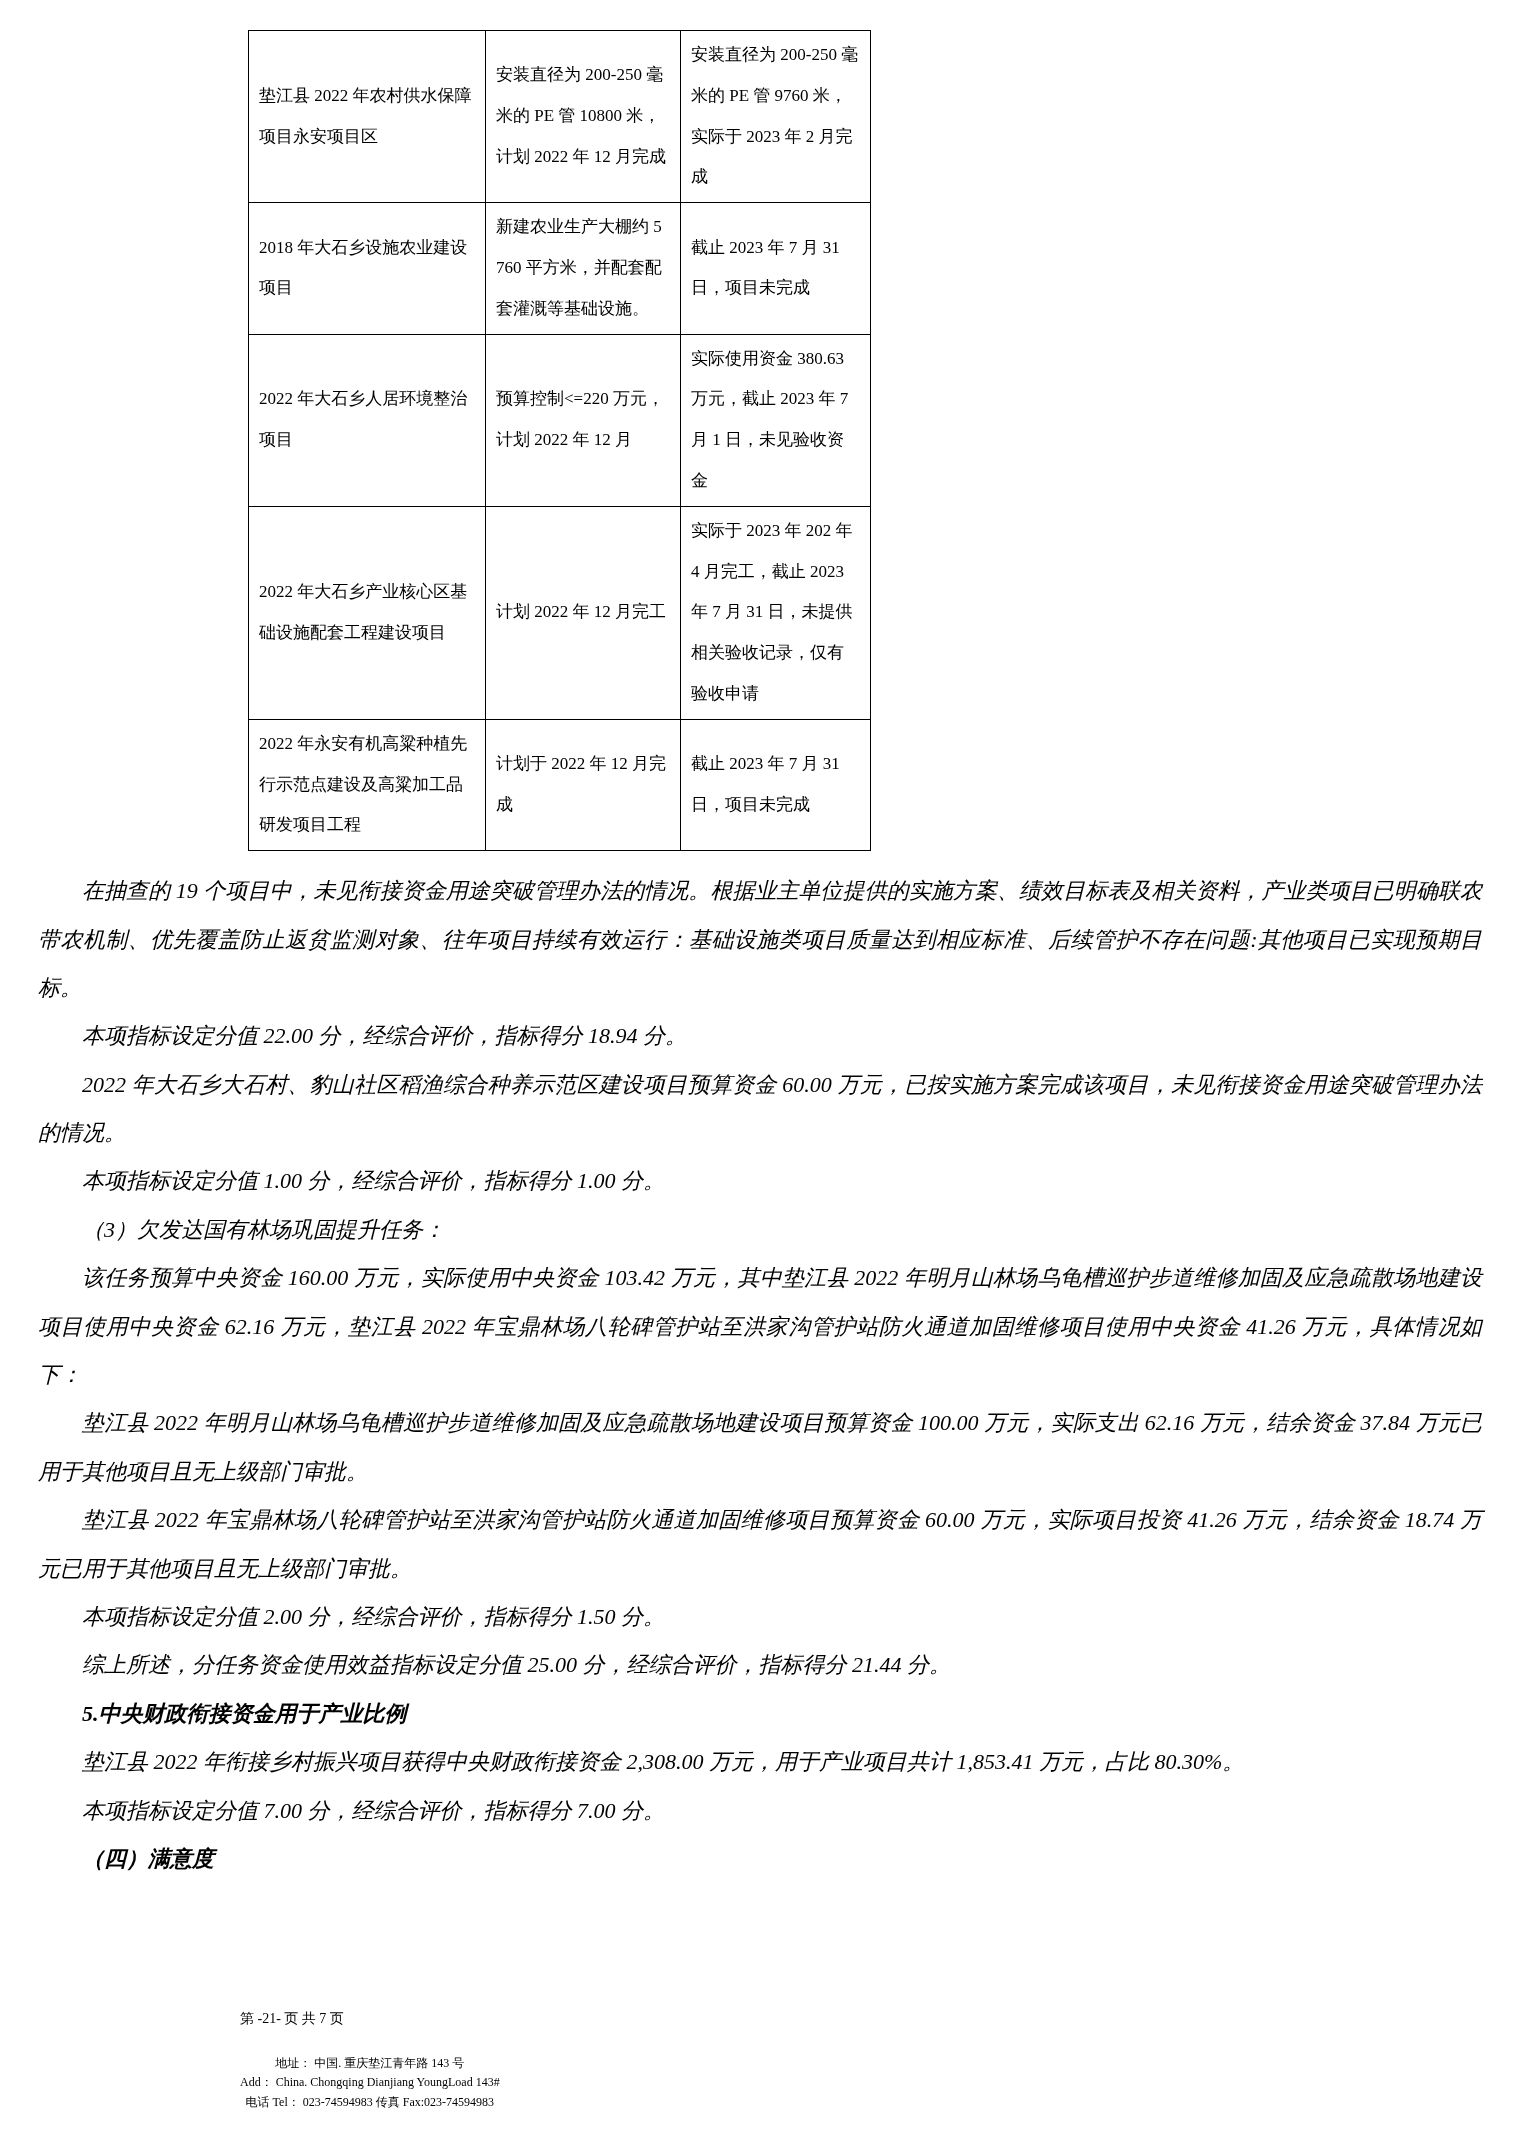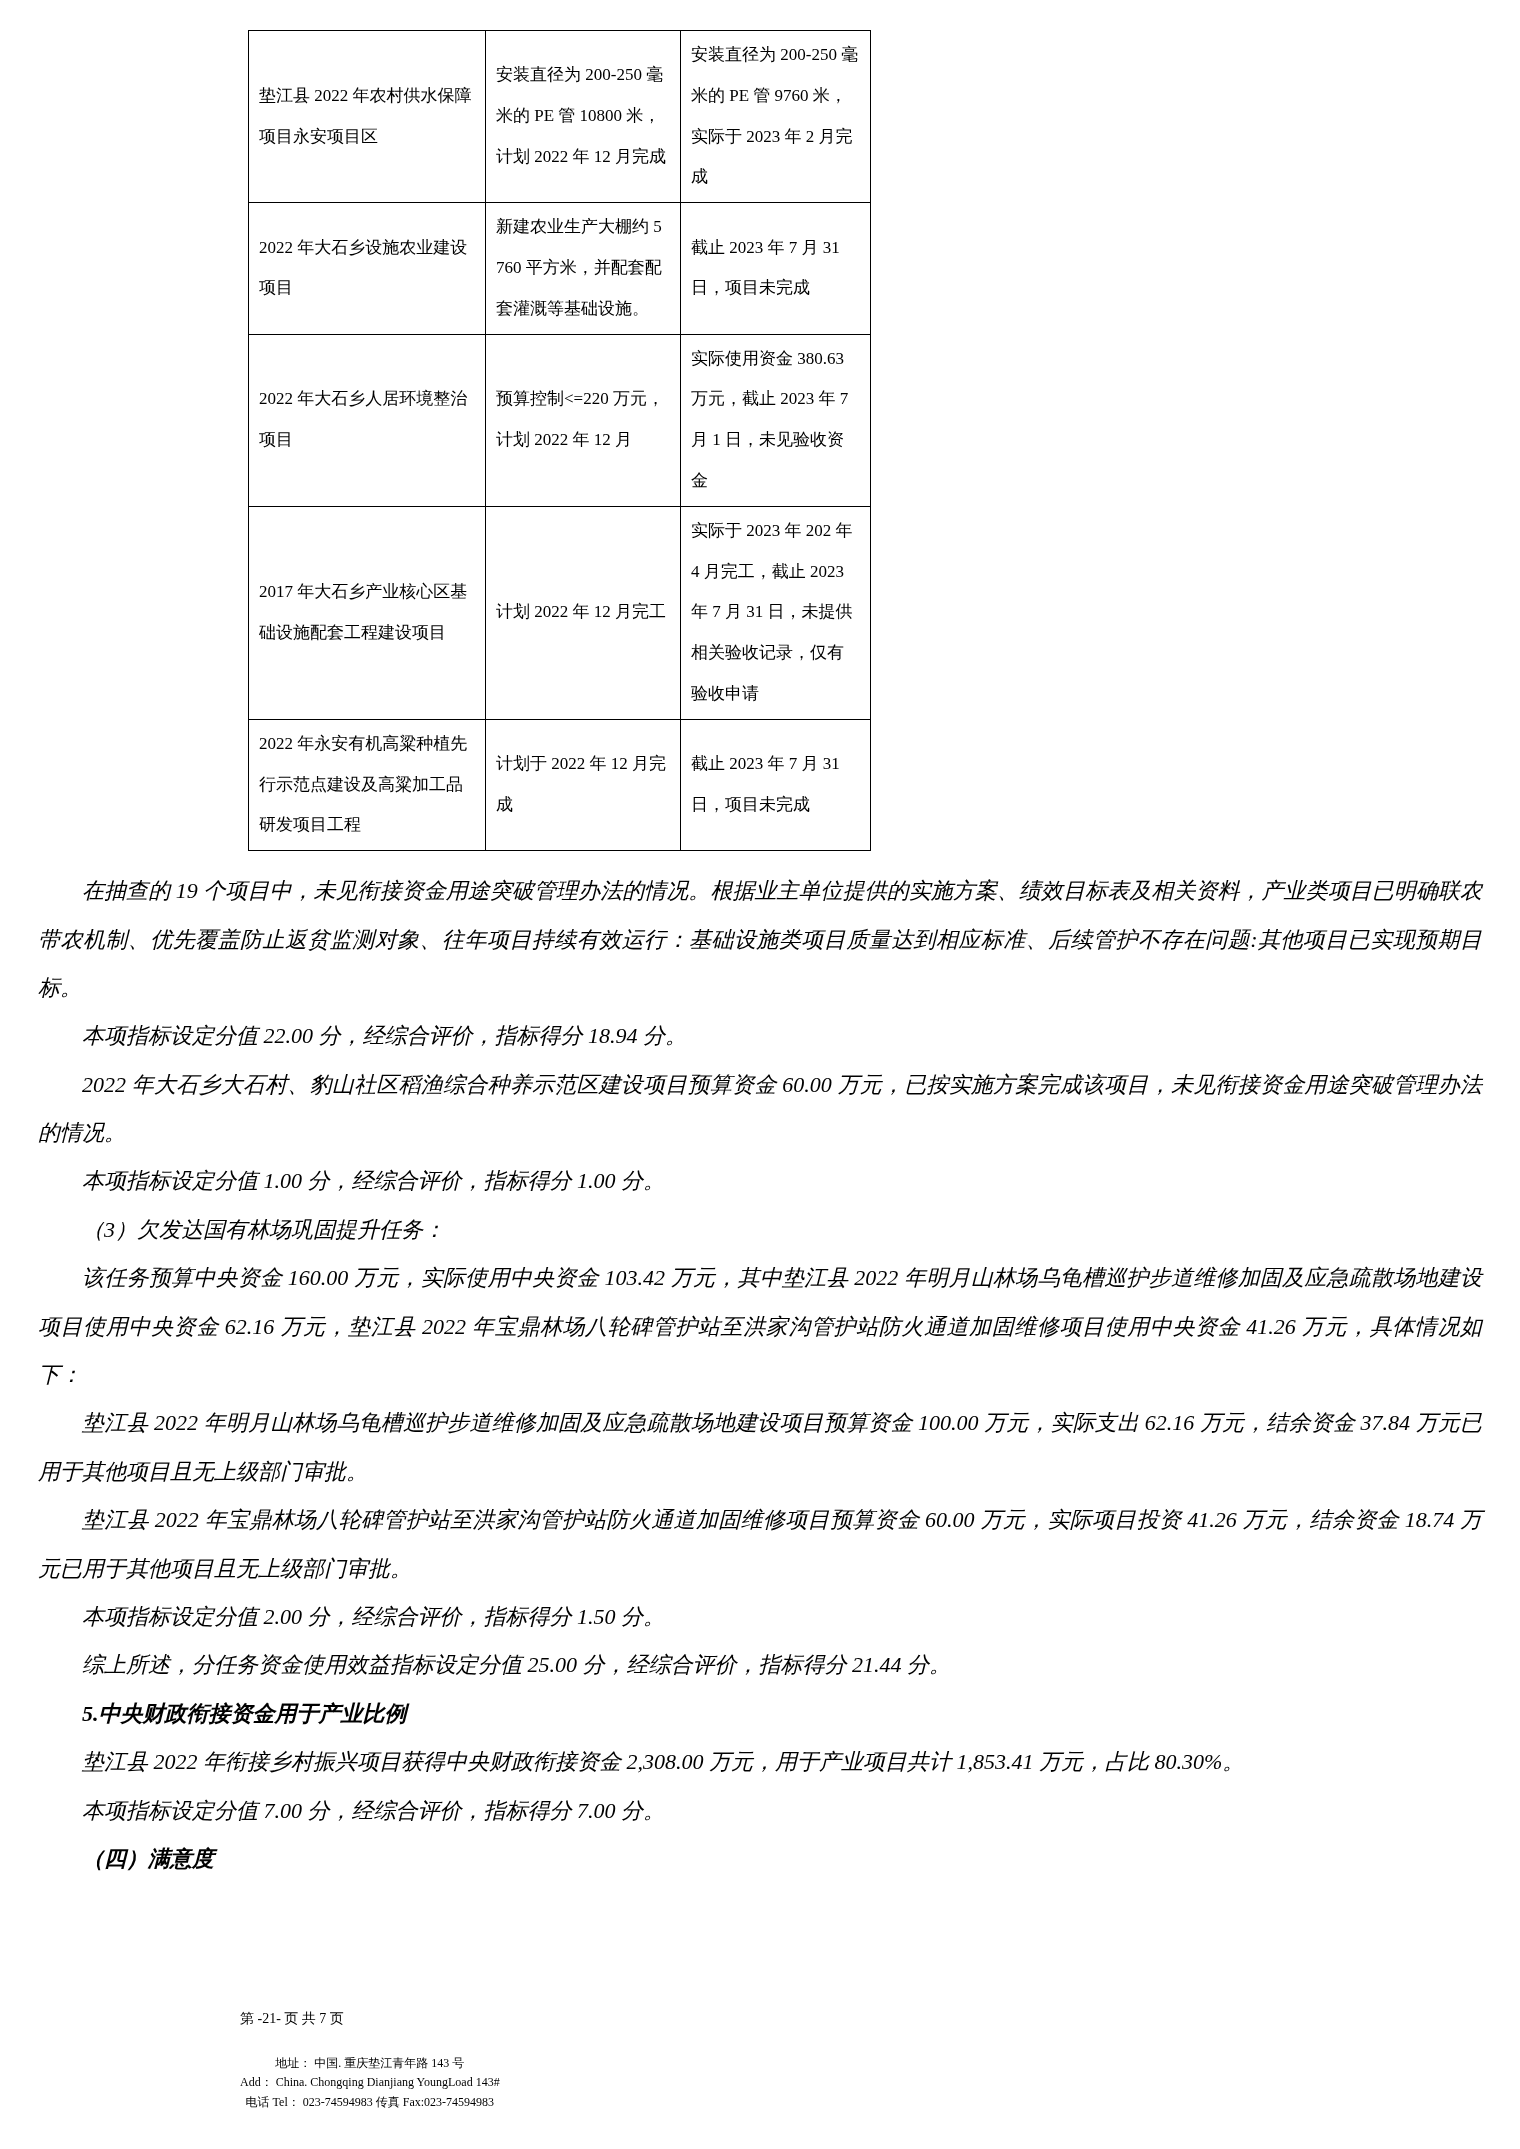--- a/index.html
+++ b/index.html
@@ -83,31 +83,31 @@
         <col class="c-plan">
         <col class="c-actual">
       </colgroup>
       <tbody>
         <tr>
           <td>垫江县 2022 年农村供水保障项目永安项目区</td>
           <td>安装直径为 200-250 毫米的 PE 管 10800 米，计划 2022 年 12 月完成</td>
           <td>安装直径为 200-250 毫米的 PE 管 9760 米，实际于 2023 年 2 月完成</td>
         </tr>
         <tr>
-          <td>2022 年大石乡设施农业建设项目</td>
+          <td>2018 年大石乡设施农业建设项目</td>
           <td>新建农业生产大棚约 5760 平方米，并配套配套灌溉等基础设施。</td>
           <td>截止 2023 年 7 月 31 日，项目未完成</td>
         </tr>
         <tr>
           <td>2022 年大石乡人居环境整治项目</td>
           <td>预算控制&lt;=220 万元，计划 2022 年 12 月</td>
           <td>实际使用资金 380.63 万元，截止 2023 年 7 月 1 日，未见验收资金</td>
         </tr>
         <tr>
-          <td>2017 年大石乡产业核心区基础设施配套工程建设项目</td>
+          <td>2022 年大石乡产业核心区基础设施配套工程建设项目</td>
           <td>计划 2022 年 12 月完工</td>
           <td>实际于 2023 年 202 年 4 月完工，截止 2023 年 7 月 31 日，未提供相关验收记录，仅有验收申请</td>
         </tr>
         <tr>
           <td>2022 年永安有机高粱种植先行示范点建设及高粱加工品研发项目工程</td>
           <td>计划于 2022 年 12 月完成</td>
           <td>截止 2023 年 7 月 31 日，项目未完成</td>
         </tr>
       </tbody>
     </table>

